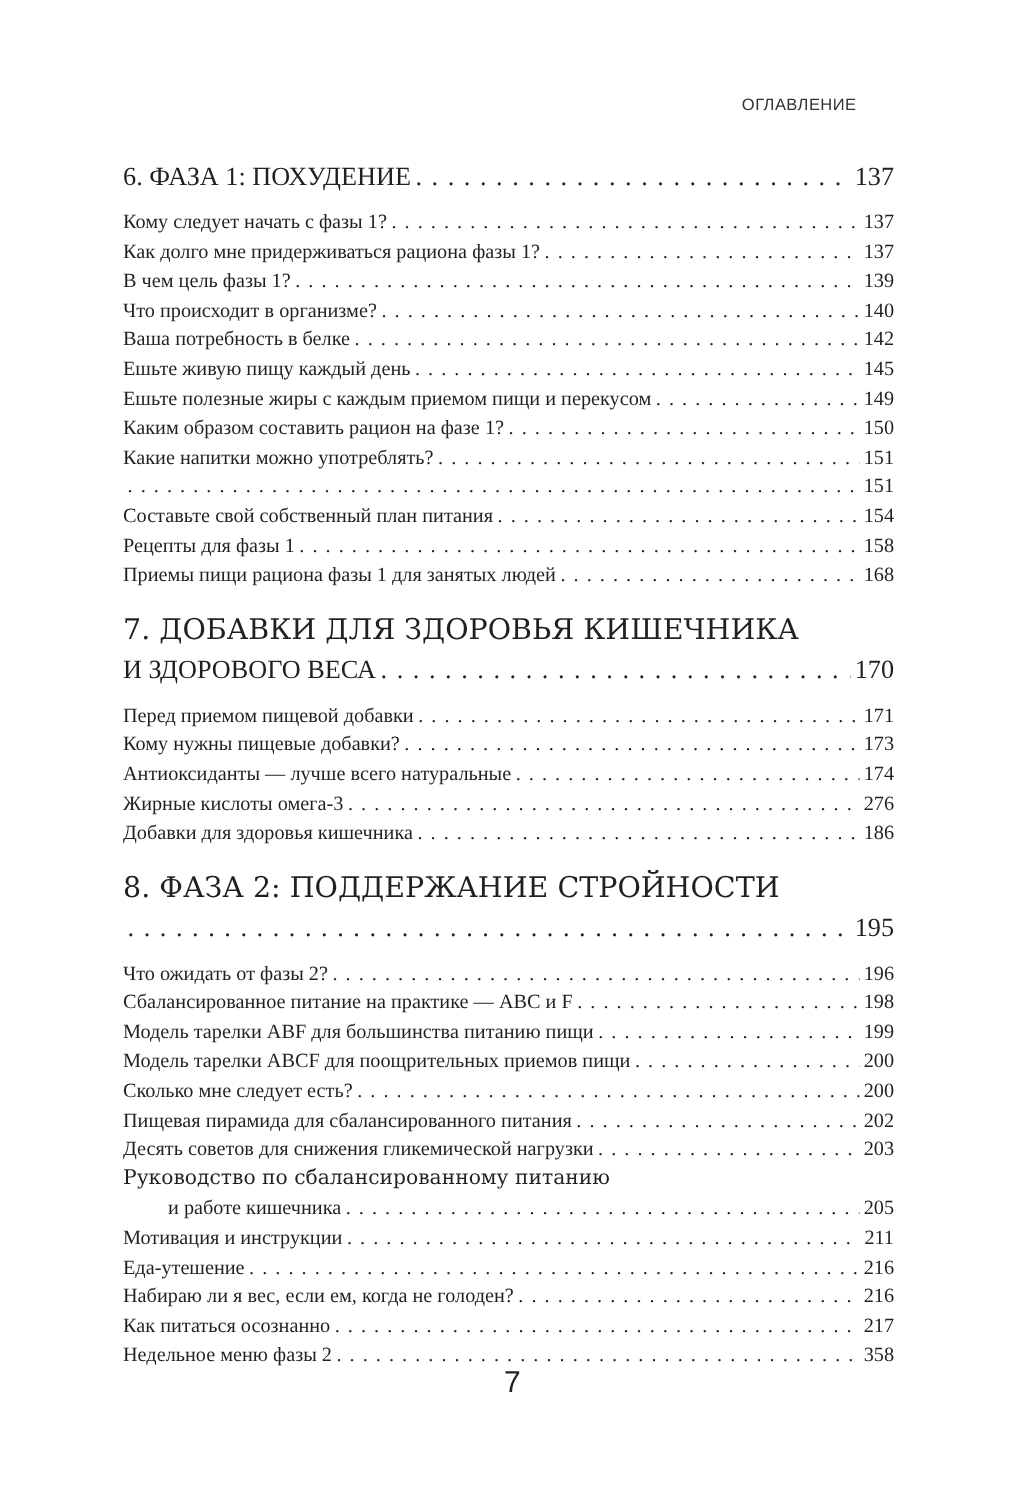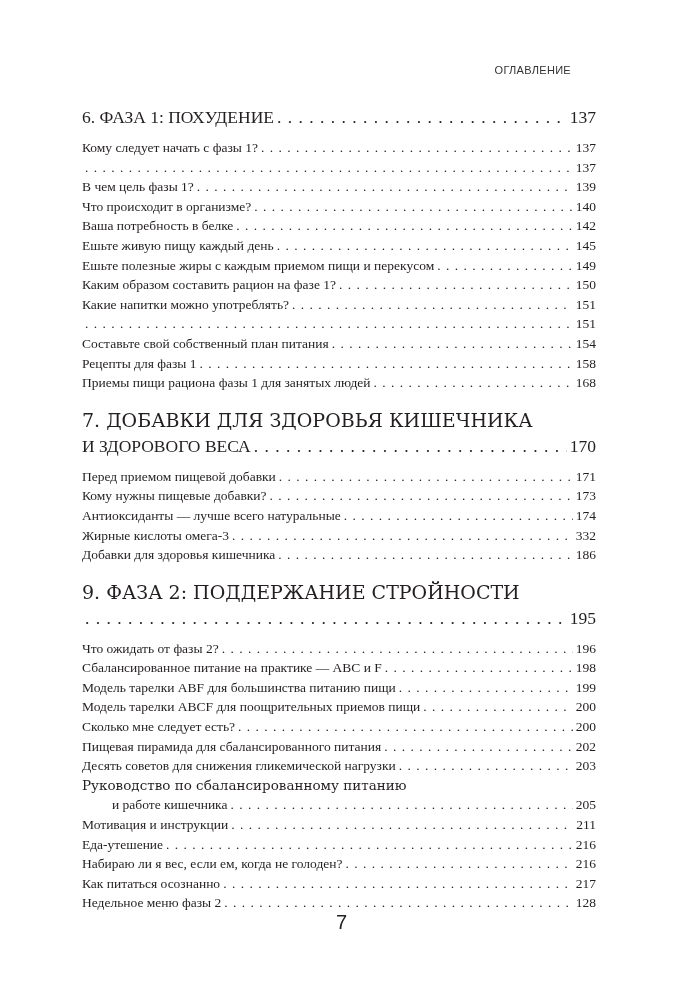--- a/index.html
+++ b/index.html
@@ -38,20 +38,21 @@
       <span class="label">6. ФАЗА 1: ПОХУДЕНИЕ</span>
       <span class="dots"></span>
       <span class="page">137</span>
     </div>
     <div class="row item">
         <span class="label">Кому следует начать с фазы 1?</span>
         <span class="dots"></span>
         <span class="page">137</span>
       </div>
     <div class="row item">
+        <span class="label">Как долго мне придерживаться рациона фазы 1?</span>
         <span class="dots"></span>
         <span class="page">137</span>
       </div>
     <div class="row item">
         <span class="label">В чем цель фазы 1?</span>
         <span class="dots"></span>
         <span class="page">139</span>
       </div>
     <div class="row item">
         <span class="label">Что происходит в организме?</span>
@@ -122,31 +123,31 @@
         <span class="page">173</span>
       </div>
     <div class="row item">
         <span class="label">Антиоксиданты — лучше всего натуральные</span>
         <span class="dots"></span>
         <span class="page">174</span>
       </div>
     <div class="row item">
         <span class="label">Жирные кислоты омега-3</span>
         <span class="dots"></span>
-        <span class="page">332</span>
+        <span class="page">276</span>
       </div>
     <div class="row item">
         <span class="label">Добавки для здоровья кишечника</span>
         <span class="dots"></span>
         <span class="page">186</span>
       </div>
   </div>
 
   <div class="section">
-    <div class="chapter-line1">9. ФАЗА 2: ПОДДЕРЖАНИЕ СТРОЙНОСТИ</div>
+    <div class="chapter-line1">8. ФАЗА 2: ПОДДЕРЖАНИЕ СТРОЙНОСТИ</div>
     <div class="row chapter chapter-block">
       <span class="dots"></span>
       <span class="page">195</span>
     </div>
     <div class="row item">
         <span class="label">Что ожидать от фазы 2?</span>
         <span class="dots"></span>
         <span class="page">196</span>
       </div>
     <div class="row item">
@@ -201,18 +202,18 @@
         <span class="page">216</span>
       </div>
     <div class="row item">
         <span class="label">Как питаться осознанно</span>
         <span class="dots"></span>
         <span class="page">217</span>
       </div>
     <div class="row item">
         <span class="label">Недельное меню фазы 2</span>
         <span class="dots"></span>
-        <span class="page">128</span>
+        <span class="page">358</span>
       </div>
   </div>
 </div>
 
 <div class="page-number">7</div>
 
 </body></html>

